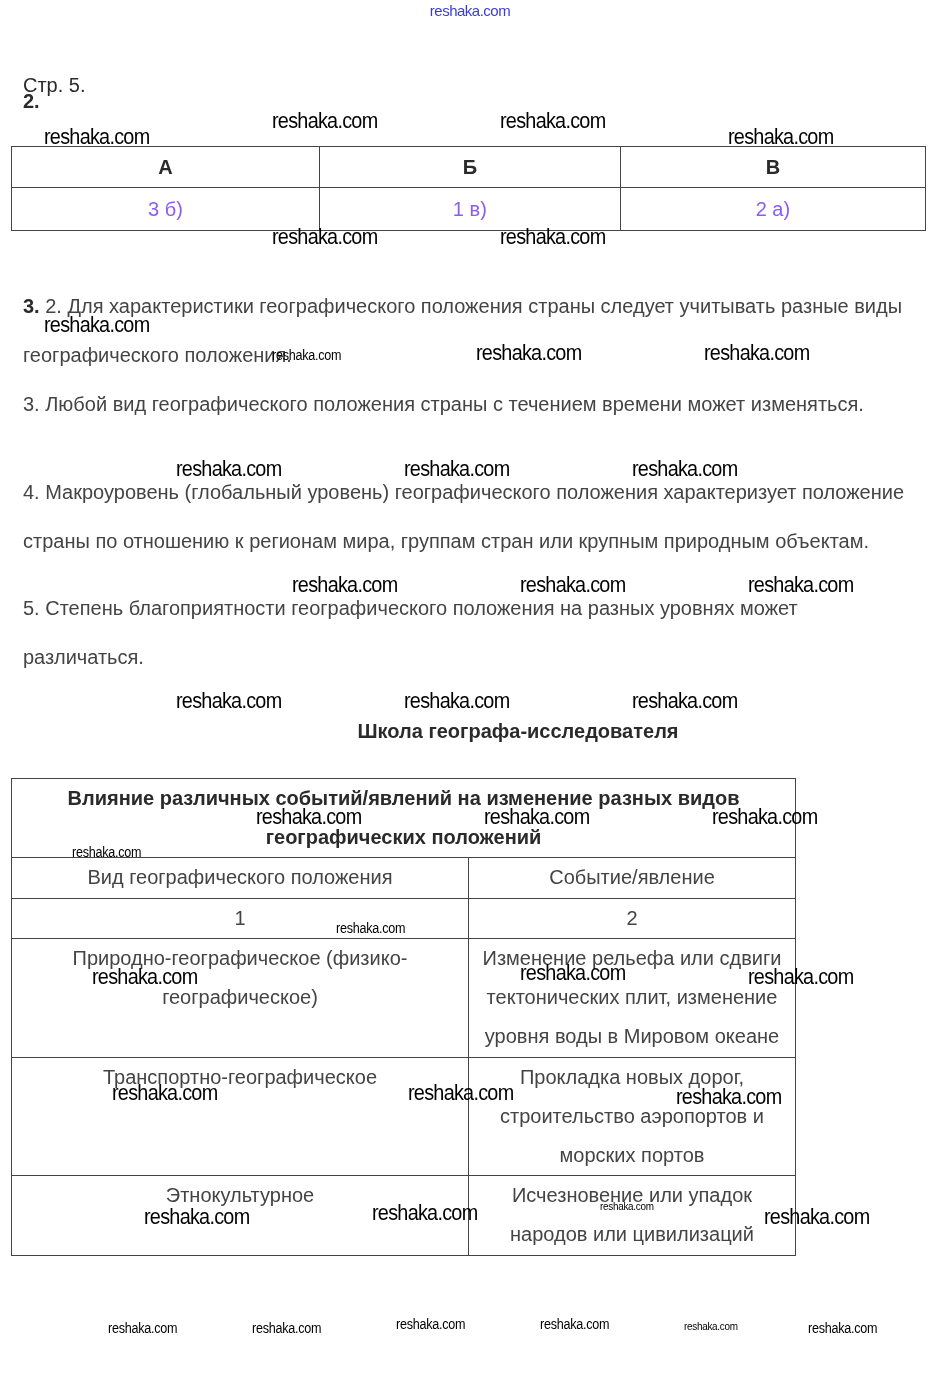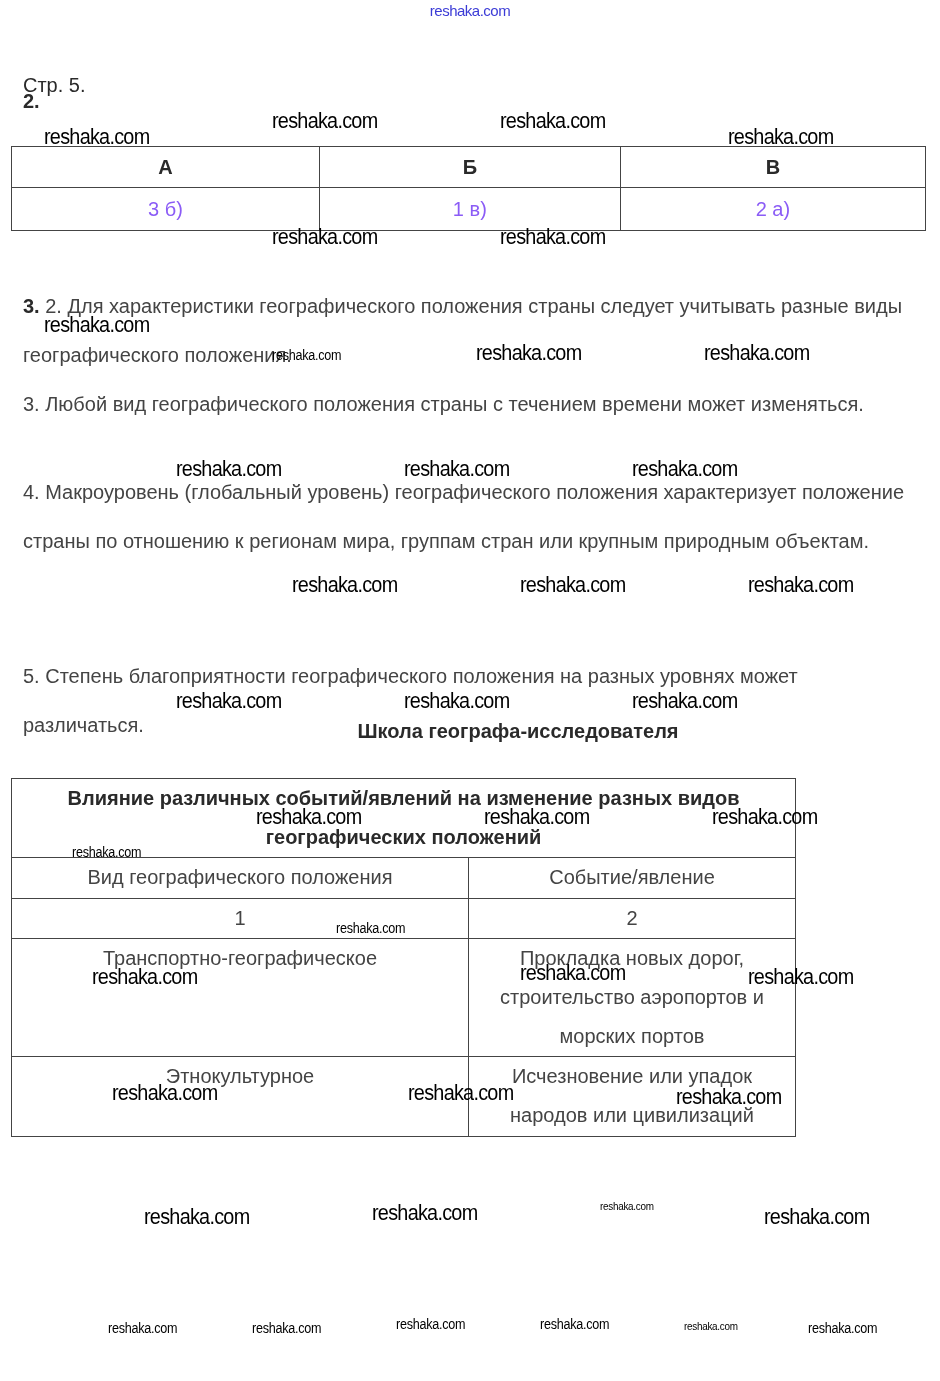--- a/index.html
+++ b/index.html
@@ -63,38 +63,42 @@
 <div class="abs para" style="top:282px;">
   <b>3.</b>
   <span>2. Для характеристики географического положения страны следует учитывать разные виды географического положения.</span>
 </div>
 <div class="abs para" style="top:380px;">
   <span>3. Любой вид географического положения страны с течением времени может изменяться.</span>
 </div>
 <div class="abs para" style="top:468px;">
   <span>4. Макроуровень (глобальный уровень) географического положения характеризует положение страны по отношению к регионам мира, группам стран или крупным природным объектам.</span>
 </div>
-<div class="abs para" style="top:652px;">
+<div class="abs para" style="top:584px;">
   <span>5. Степень благоприятности географического положения на разных уровнях может различаться.</span>
 </div>
 
 <div class="abs section-title">Школа географа-исследователя</div>
 
 <table class="t2">
   <tbody>
       <tr>
     <td class="cap" colspan="2">Влияние различных событий/явлений на изменение разных видов географических положений</td>
   </tr>
   <tr>
     <td class="hdr c1">Вид географического положения</td>
     <td class="hdr">Событие/явление</td>
   </tr>
   <tr>
     <td class="num">1</td>
     <td class="num">2</td>
+  </tr>
+  <tr>
+    <td class="r1">Природно-географическое (физико-географическое)</td>
+    <td class="r1">Изменение рельефа или сдвиги тектонических плит, изменение уровня воды в Мировом океане</td>
   </tr>
   <tr>
     <td class="r3">Транспортно-географическое</td>
     <td class="r3">Прокладка новых дорог, строительство аэропортов и морских портов</td>
   </tr>
   <tr>
     <td class="r4">Этнокультурное</td>
     <td class="r4">Исчезновение или упадок народов или цивилизаций</td>
   </tr>
 </tbody>

